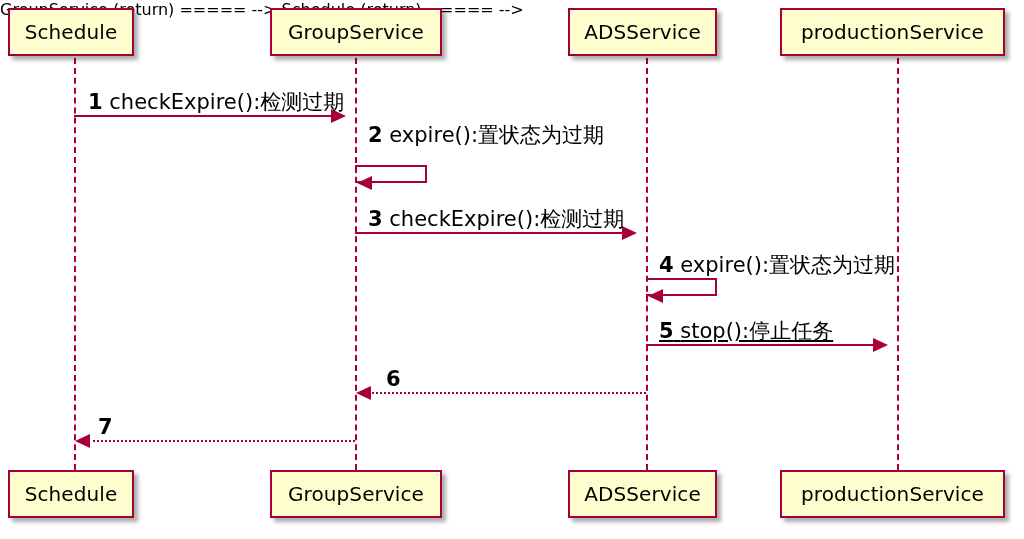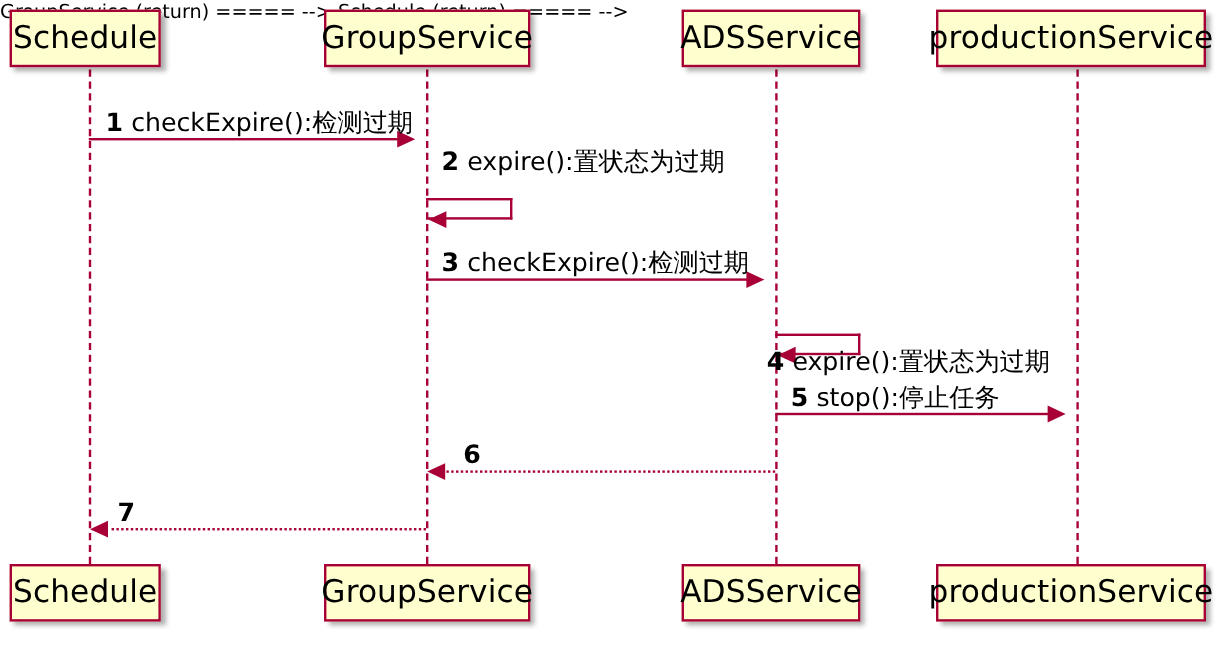--- a/index.html
+++ b/index.html
@@ -26,21 +26,21 @@
     background: #FEFECE;
     border: 2px solid #A80036;
     height: 48px;
     display: flex;
     align-items: center;
     justify-content: center;
     box-shadow: 4px 4px 4px rgba(0,0,0,0.32);
     z-index: 6;
   }
   .participant .plabel {
-    font-size: 26px;
+    font-size: 20px;
     color: #000000;
     letter-spacing: 0.1px;
     white-space: nowrap;
     line-height: 1;
   }
 
   
   .lifeline {
     position: absolute;
     width: 0;
@@ -140,29 +140,29 @@
 
   
   <div class="msg-label" style="left:368px; top:209px;">
     <span class="seq">3</span>
     <span>checkExpire():检测过期</span>
   </div>
   <div class="msg-line" style="left:355px; top:232px; width:277px;"></div>
   <div class="arrow-head right" style="left:622px; top:226px;"></div>
 
   
-  <div class="msg-label" style="left:639px; top:255px;margin-top:36px;">
+  <div class="msg-label" style="left:659px; top:255px;">
     <span class="seq">4</span>
     <span>expire():置状态为过期</span>
   </div>
   <div class="self-loop" style="left:646px; top:278px; width:71px; height:18px;"></div>
   <div class="arrow-head left" style="left:648px; top:289px;"></div>
 
   
-  <div class="msg-label" style="left:659px; top:321px;">
+  <div class="msg-label" style="left:659px; top:321px;text-decoration:underline;">
     <span class="seq">5</span>
     <span>stop():停止任务</span>
   </div>
   <div class="msg-line" style="left:646px; top:344px; width:237px;"></div>
   <div class="arrow-head right" style="left:873px; top:338px;"></div>
 
    GroupService (return) ===== --&gt;
   <div class="msg-label" style="left:386px; top:369px;">
     <span class="seq">6</span>
     <span></span>

